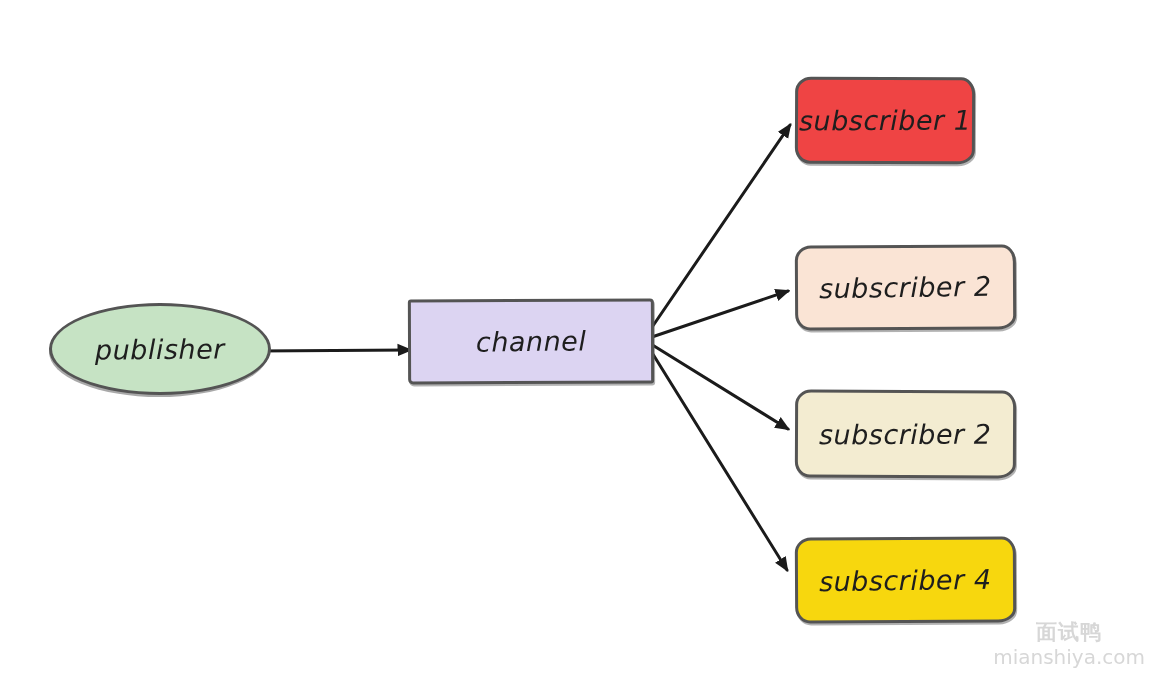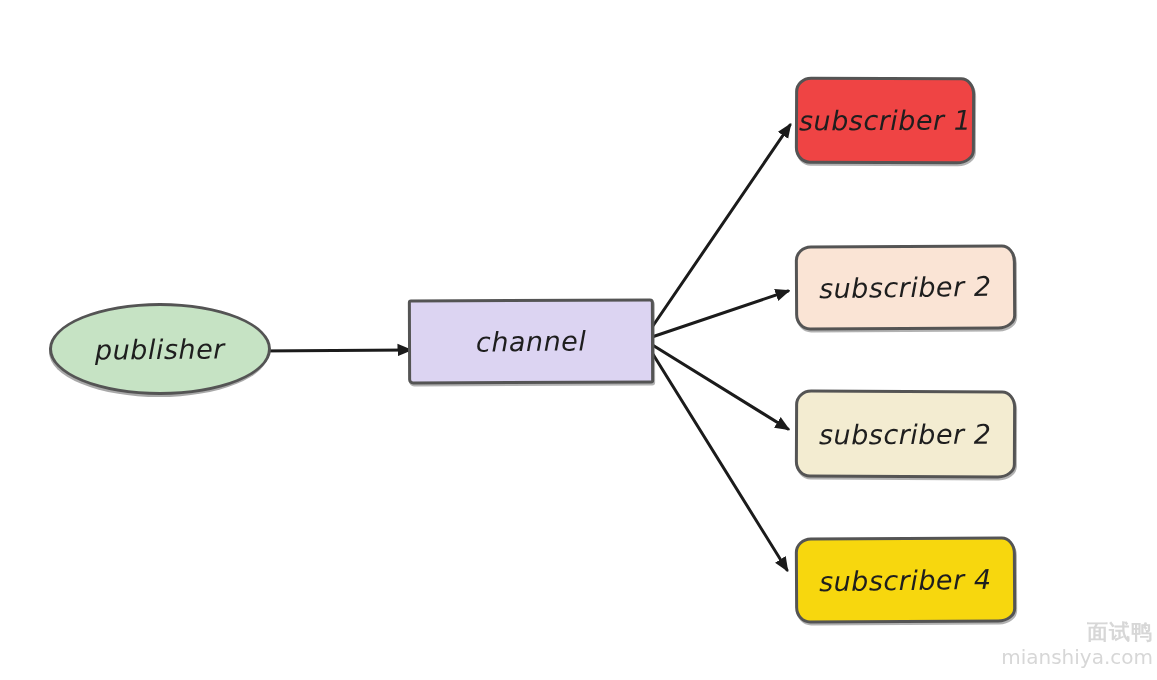--- a/index.html
+++ b/index.html
@@ -38,22 +38,22 @@
     border-radius: 3px 4px 3px 5px;
     transform: rotate(-0.2deg);
   }
   .pill {
     border-radius: 16px 14px 18px 15px / 15px 17px 14px 16px;
   }
   .pill.tilt-a { transform: rotate(0.25deg); }
   .pill.tilt-b { transform: rotate(-0.3deg); }
   .watermark {
     position: absolute;
-    right: 4px; bottom: 10px;
-    text-align: right;
+    right: 12px; bottom: 10px;
+    text-align: center;
     line-height: 1.25;
     user-select: none;
   }
   .wm-brand { font-size: 21px; font-weight: bold; letter-spacing: 1px; }
   .wm-url { font-size: 20px; }
 </style>
 </head>
 <body>
 
 <div class="canvas">

